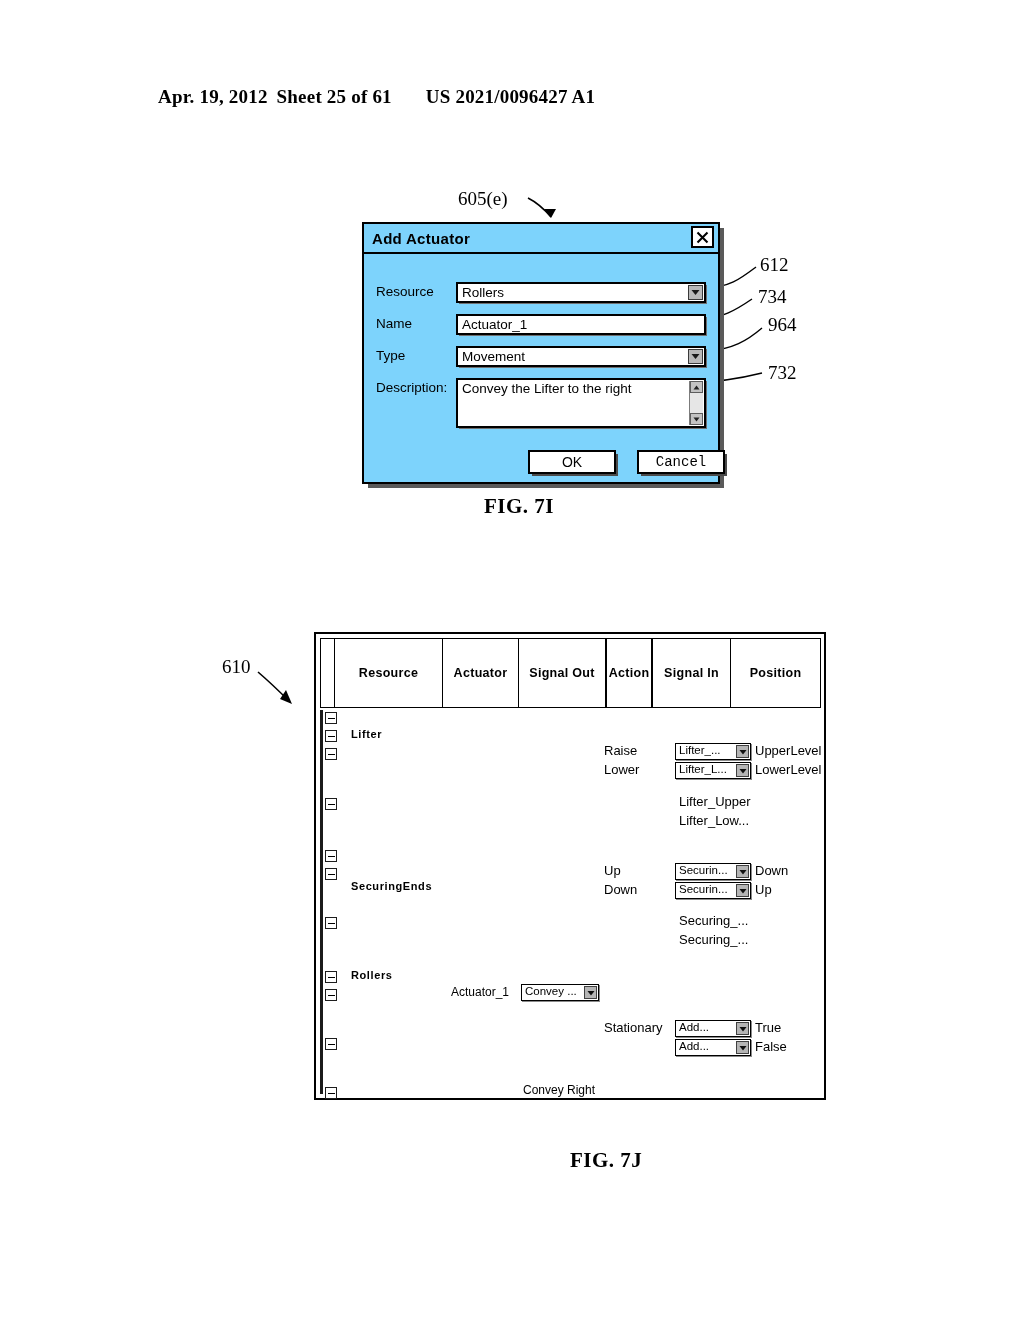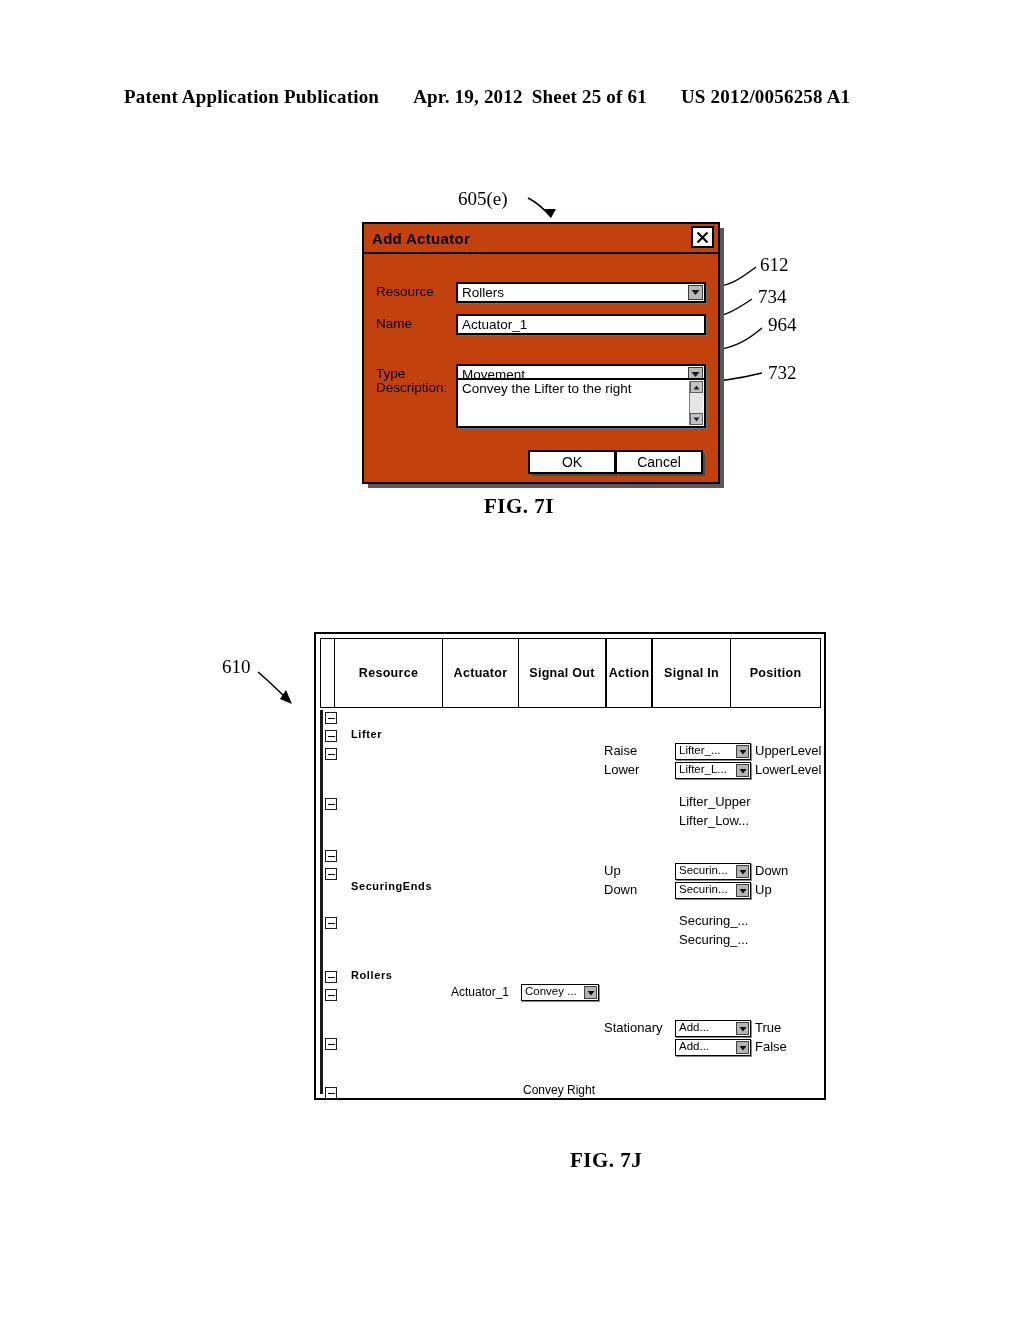--- a/index.html
+++ b/index.html
@@ -52,21 +52,21 @@
     white-space: nowrap;
   }
 
   
   #dialog-705 {
     position: absolute;
     left: 362px;
     top: 222px;
     width: 358px;
     height: 262px;
-    background: #c2410c;
+    background: #7dd3fc;
     border: 2px solid #000;
     box-shadow: 5px 5px 0 -1px #5a5a5a;
     box-sizing: border-box;
   }
   .dlg-titlebar {
     position: relative;
     height: 30px;
     border-bottom: 2px solid #000;
     display: flex;
     align-items: center;
@@ -327,24 +327,23 @@
     top: 0;
     width: 1024px;
     height: 1320px;
     pointer-events: none;
   }
 </style>
 </head>
 <body>
 
 <div class="page-header">
-  <span class="hdr-pub">Patent Application Publication</span>
   <span class="hdr-date">Apr. 19, 2012</span>
   <span class="hdr-sheet">Sheet 25 of 61</span>
-  <span class="hdr-num">US 2012/0056258 A1</span>
+  <span class="hdr-num">US 2021/0096427 A1</span>
 </div>
 
 <svg class="leader-svg" viewBox="0 0 1024 1320">
 
   <path d="M528 198 C538 203, 545 210, 551 217" stroke="#000" stroke-width="1.6" fill="none"></path>
   <polygon points="551,218 544,209 556,209" fill="#000"></polygon>
 
   <path d="M706 288 C730 287, 740 279, 756 267" stroke="#000" stroke-width="1.4" fill="none"></path>
 
   <path d="M700 320 C722 318, 736 310, 752 299" stroke="#000" stroke-width="1.4" fill="none"></path>
@@ -396,21 +395,21 @@
       </div>
     </div>
 
     <div class="field-row" style="top:60px;">
       <span class="field-label">Name</span>
       <div class="field-box" style="top:0;">
         <span class="fval">Actuator_1</span>
       </div>
     </div>
 
-    <div class="field-row" style="top:92px;margin-top:18px;">
+    <div class="field-row" style="top:92px;">
       <span class="field-label">Type</span>
       <div class="field-box" style="top:0;">
         <span class="fval">Movement</span>
         <span class="combo-btn">
           <svg width="9" height="7" viewBox="0 0 9 7">
             <polygon points="0.5,1 8.5,1 4.5,6" fill="#1a1a1a"></polygon>
           </svg>
         </span>
       </div>
     </div>
@@ -431,21 +430,21 @@
               <polygon points="0.5,0.5 6.5,0.5 3.5,4.5" fill="#222"></polygon>
             </svg>
           </span>
         </div>
       </div>
     </div>
 
     <div class="dlg-btn" style="left:164px; top:196px;">
       <span>OK</span>
     </div>
-    <div class="dlg-btn" style="left:251px; top:196px;">
+    <div class="dlg-btn" style="left:273px; top:196px;font-family:Liberation Mono, monospace;">
       <span>Cancel</span>
     </div>
 
   </div>
 </div>
 
 <div class="fig-caption" style="left:484px; top:494px;">FIG. 7I</div>
 
 <div class="numeral" style="left:222px; top:656px;">610</div>
 <div class="numeral" style="left:400px; top:960px;">613(a)</div>

